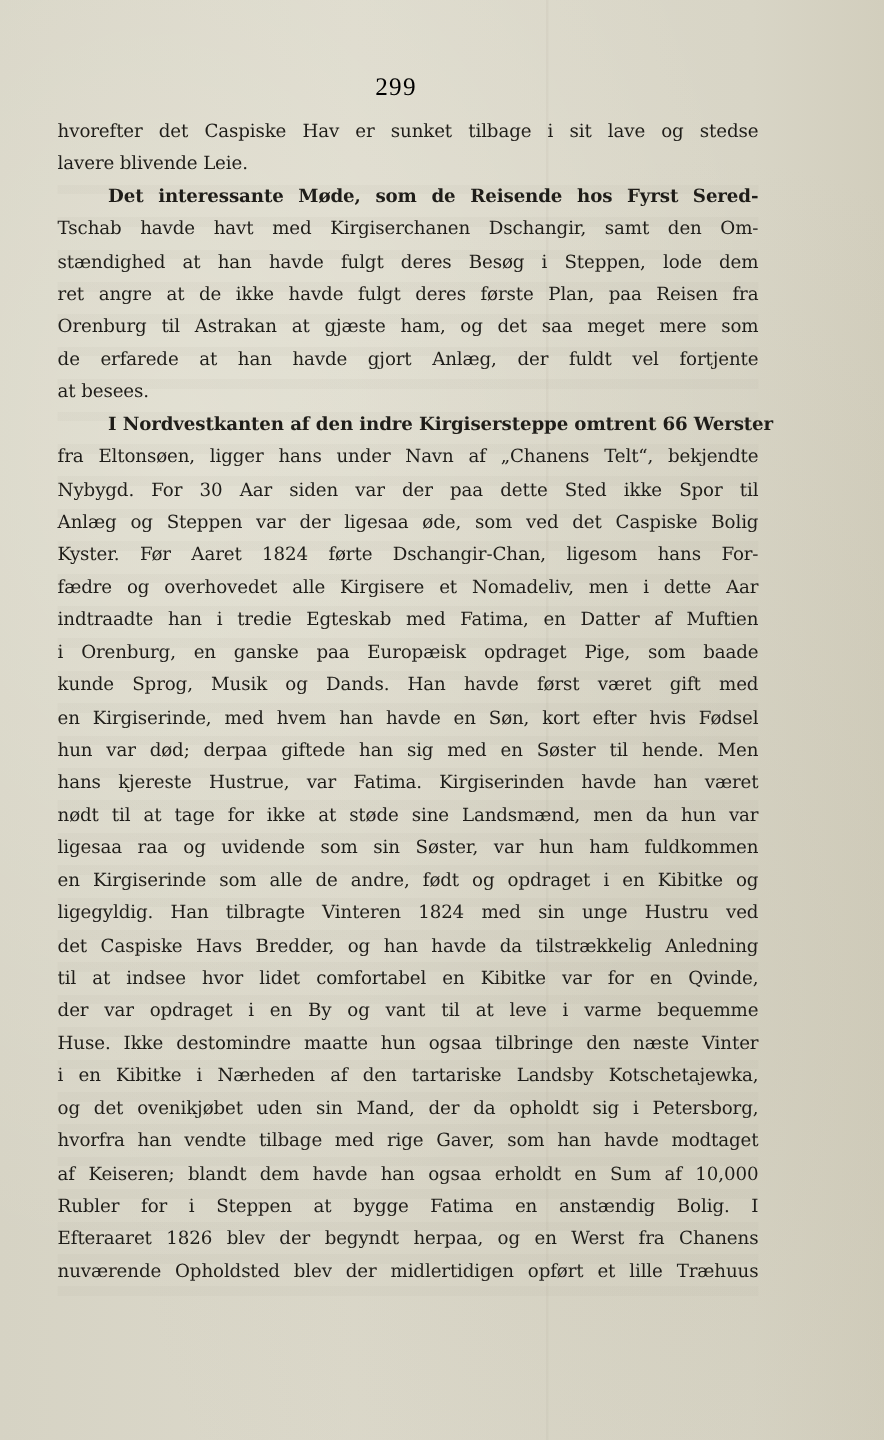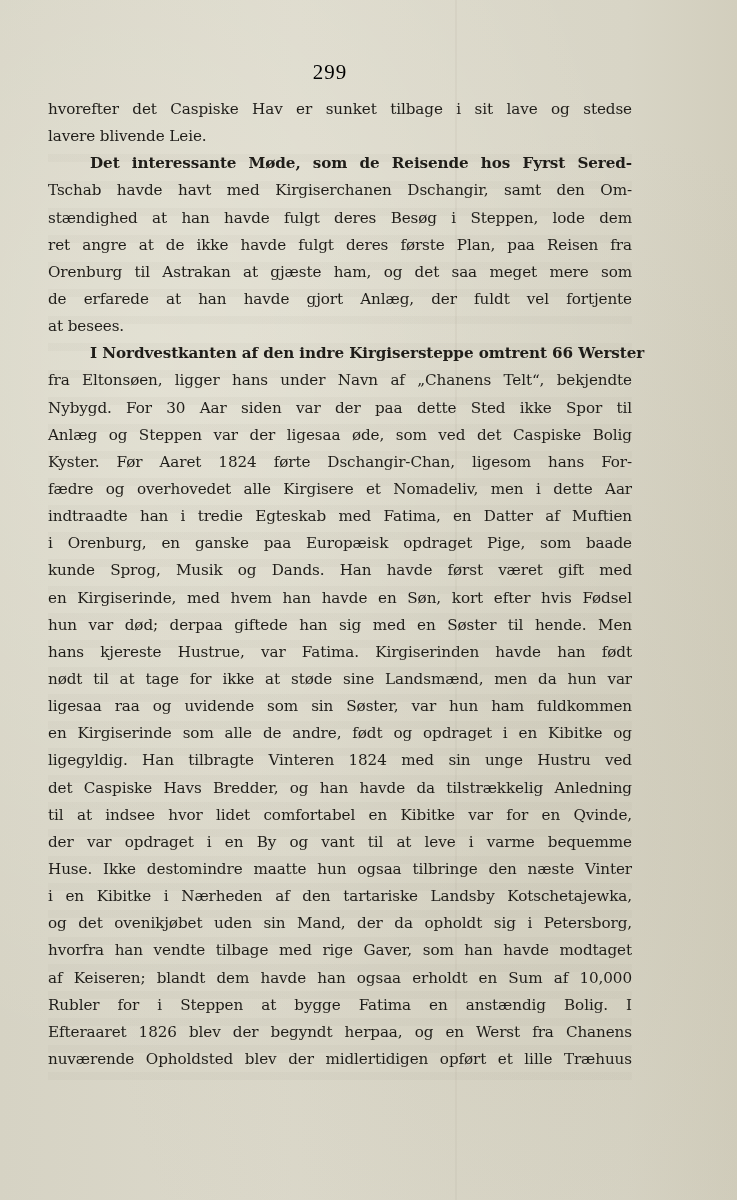--- a/index.html
+++ b/index.html
@@ -111,21 +111,21 @@
     <span class="line">fra Eltonsøen, ligger hans under Navn af „Chanens Telt“, bekjendte</span>
     <span class="line">Nybygd. For 30 Aar siden var der paa dette Sted ikke Spor til</span>
     <span class="line">Anlæg og Steppen var der ligesaa øde, som ved det Caspiske Bolig</span>
     <span class="line">Kyster. Før Aaret 1824 førte Dschangir-Chan, ligesom hans For-</span>
     <span class="line">fædre og overhovedet alle Kirgisere et Nomadeliv, men i dette Aar</span>
     <span class="line">indtraadte han i tredie Egteskab med Fatima, en Datter af Muftien</span>
     <span class="line">i Orenburg, en ganske paa Europæisk opdraget Pige, som baade</span>
     <span class="line">kunde Sprog, Musik og Dands. Han havde først været gift med</span>
     <span class="line">en Kirgiserinde, med hvem han havde en Søn, kort efter hvis Fødsel</span>
     <span class="line">hun var død; derpaa giftede han sig med en Søster til hende. Men</span>
-    <span class="line">hans kjereste Hustrue, var Fatima. Kirgiserinden havde han født</span>
+    <span class="line">hans kjereste Hustrue, var Fatima. Kirgiserinden havde han været</span>
     <span class="line">nødt til at tage for ikke at støde sine Landsmænd, men da hun var</span>
     <span class="line">ligesaa raa og uvidende som sin Søster, var hun ham fuldkommen</span>
     <span class="line">en Kirgiserinde som alle de andre, født og opdraget i en Kibitke og</span>
     <span class="line">ligegyldig. Han tilbragte Vinteren 1824 med sin unge Hustru ved</span>
     <span class="line">det Caspiske Havs Bredder, og han havde da tilstrækkelig Anledning</span>
     <span class="line">til at indsee hvor lidet comfortabel en Kibitke var for en Qvinde,</span>
     <span class="line">der var opdraget i en By og vant til at leve i varme bequemme</span>
     <span class="line">Huse. Ikke destomindre maatte hun ogsaa tilbringe den næste Vinter</span>
     <span class="line">i en Kibitke i Nærheden af den tartariske Landsby Kotschetajewka,</span>
     <span class="line">og det ovenikjøbet uden sin Mand, der da opholdt sig i Petersborg,</span>

